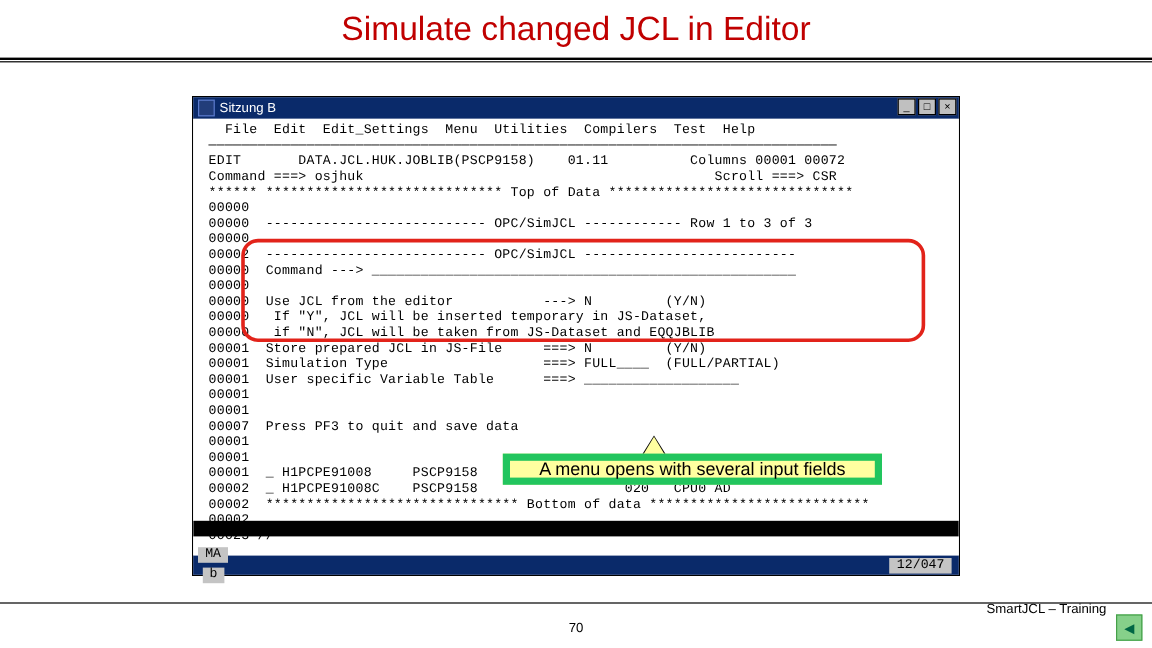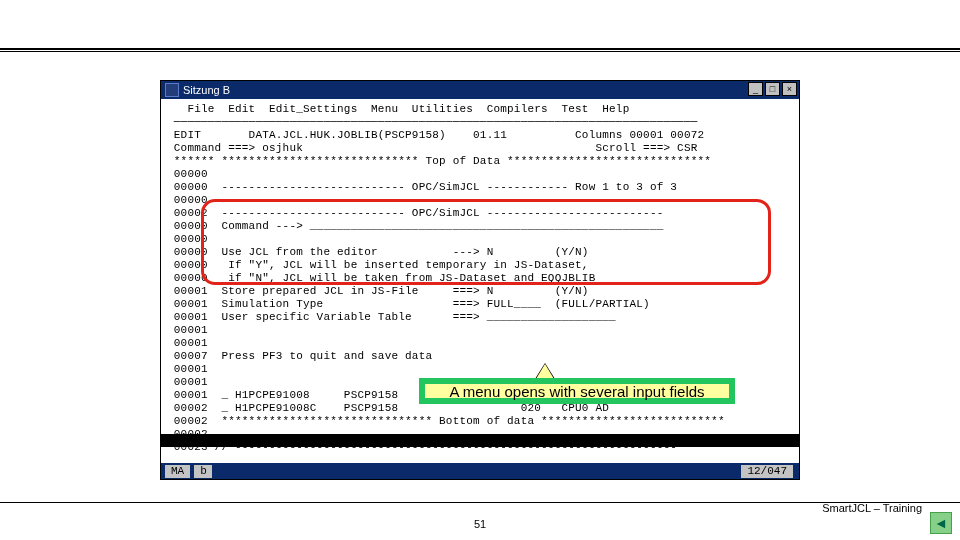--- a/index.html
+++ b/index.html
@@ -15,33 +15,34 @@
   .footer-right { position:absolute; right:38px; bottom:26px; font-size:11px; }
   .footer-icon { position:absolute; right:8px; bottom:6px; width:22px; height:22px; border:1px solid #45a049; background:#86d08a; display:flex; align-items:center; justify-content:center; font-size:14px; color:#064; }
   
   .win { position:absolute; left:160px; top:80px; width:640px; height:400px; border:1px solid #000; background:#fff; }
   .titlebar { height:18px; background:linear-gradient(#0a2a6a,#0a2a6a); color:#fff; display:flex; align-items:center; font-size:11px; padding:0 4px; position:relative; }
   .titlebar .ticon { width:14px; height:14px; background:#223d7a; margin-right:4px; border:1px solid #5a7acc; }
   .titlebar .wbtns { position:absolute; right:2px; top:1px; display:flex; gap:2px; }
   .titlebar .wbtn { width:15px; height:14px; background:#c0c0c0; border:1px solid #000; font-size:9px; text-align:center; line-height:12px; color:#000; }
   .term { font-family:"Courier New",monospace; font-size:11px; line-height:13px; white-space:pre; padding:4px 6px 2px 6px; color:#000; background:#fff; height:calc(100% - 18px - 16px); overflow:hidden; letter-spacing:0.2px; position:relative; }
   .statusbar { height:16px; background:#0a2a6a; color:#fff; font-family:"Courier New",monospace; font-size:11px; display:flex; align-items:center; position:relative; }
-  .statusbar .sb-left { position:absolute; left:4px; display:flex; gap:4px; align-items:center; }
+  .statusbar .sb-left { position:absolute; left:4px; display:flex; gap:4px; align-items:center;flex-direction:column; }
   .statusbar .sb-box { background:#c4c4c4; color:#000; padding:0 6px; height:13px; line-height:13px; }
   .statusbar .sb-right { position:absolute; right:6px; background:#c4c4c4; color:#000; padding:0 6px; height:13px; line-height:13px;margin-left:36px; }
   .redbox { position:absolute; border:3px solid #e2231a; border-radius:14px; pointer-events:none; }
   .callout { position:absolute; background:#ffffa0; border:6px solid #22c55e; font-size:15px; font-family:Arial,sans-serif; padding:4px 10px; display:flex; align-items:center; justify-content:center; }
   .callout-arrow { position:absolute; width:0; height:0; border-left:10px solid transparent; border-right:10px solid transparent; border-bottom:16px solid #000; }
   .callout-arrow::after { content:""; position:absolute; left:-9px; top:1px; width:0; height:0; border-left:9px solid transparent; border-right:9px solid transparent; border-bottom:15px solid #ffffa0; }
   .status-strip { position:absolute; left:0; right:0; bottom:16px; height:13px; background:#000; }
 </style>
 </head>
 <body>
 <div class="slide">
 
+  <div class="title">Simulate changed JCL in Editor</div>
   <div class="rule1"></div>
   <div class="rule2"></div>
 
   <div class="win">
     <div class="titlebar">
       <span class="ticon"></span>
       <span>Sitzung B</span>
       <div class="wbtns">
         <div class="wbtn">_</div>
         <div class="wbtn">□</div>
@@ -87,18 +88,18 @@
 
     <div class="redbox" style="left:40px; top:118px; width:570px; height:86px;"></div>
 
     <div class="callout-arrow" style="left:374px; top:282px;"></div>
     <div class="callout" style="left:258px; top:297px; width:316px; height:26px;">
       <span>A menu opens with several input fields</span>
     </div>
   </div>
 
   <div class="footer">
-    <div class="footer-page">51</div>
+    <div class="footer-page">70</div>
     <div class="footer-right">SmartJCL – Training</div>
     <div class="footer-icon">◄</div>
   </div>
 
 </div>
 
 </body></html>

